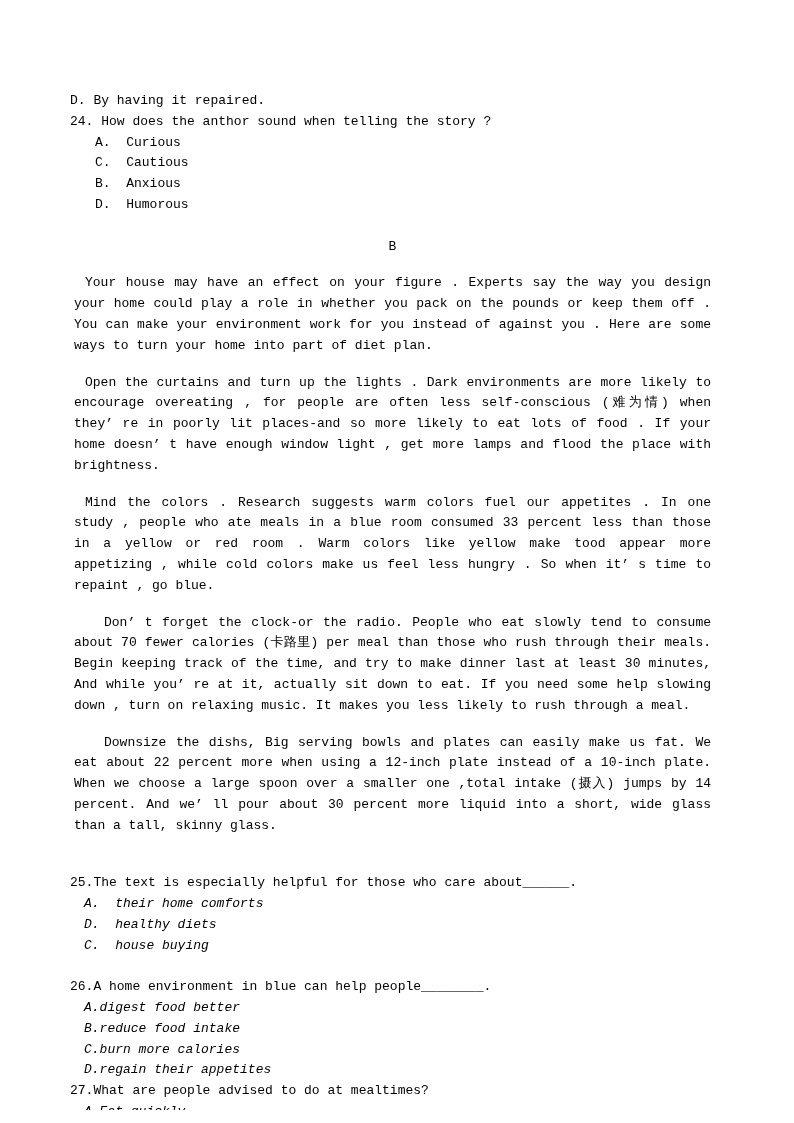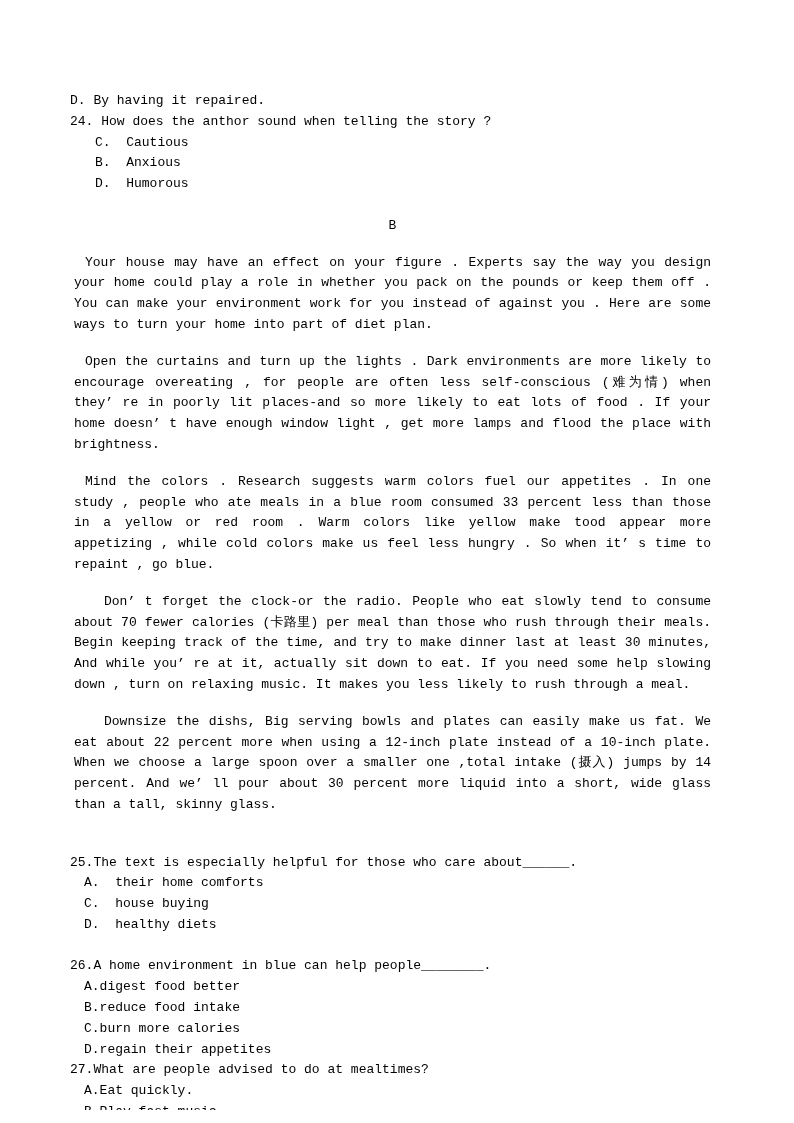--- a/index.html
+++ b/index.html
@@ -28,20 +28,21 @@
     min-height: 20.8px;
   }
   .ind {
     padding-left: 12px;
   }
   .opt24 {
     padding-left: 37px;
   }
   .opt {
     padding-left: 26px;
+    font-style: italic;
   }
   .section-title {
     text-align: center;
     padding-left: 0;
   }
   .para {
     margin: 16px;
     text-align: justify;
   }
   .indent1 { text-indent: 11px; }
@@ -51,20 +52,21 @@
 </head>
 <body>
 
 <div class="page">
   <div class="content">
 
     <div class="line ind">D. By having it repaired.</div>
 
     <div class="line ind">24. How does the anthor sound when telling the story ?</div>
     <div>
+      <div class="line opt24">A.  Curious</div>
       <div class="line opt24">C.  Cautious</div>
       <div class="line opt24">B.  Anxious</div>
       <div class="line opt24">D.  Humorous</div>
     </div>
 
     <div class="blank"></div>
 
     <div class="line section-title">B</div>
 
     <div>
@@ -73,22 +75,22 @@
       <p class="para indent1">Mind the colors . Research suggests warm colors fuel our appetites . In one study , people who ate meals in a blue room consumed 33 percent less than those in a yellow or red room . Warm colors like yellow make tood appear more appetizing , while cold colors make us feel less hungry . So when it’ s time to repaint , go blue.</p>
       <p class="para indent2">Don’ t forget the clock-or the radio. People who eat slowly tend to consume about 70 fewer calories (卡路里) per meal than those who rush through their meals. Begin keeping track of the time, and try to make dinner last at least 30 minutes, And while you’ re at it, actually sit down to eat. If you need some help slowing down , turn on relaxing music. It makes you less likely to rush through a meal.</p>
       <p class="para indent2">Downsize the dishs, Big serving bowls and plates can easily make us fat. We eat about 22 percent more when using a 12-inch plate instead of a 10-inch plate. When we choose a large spoon over a smaller one ,total intake (摄入) jumps by 14 percent. And we’ ll pour about 30 percent more liquid into a short, wide glass than a tall, skinny glass.</p>
     </div>
 
     <div class="blank"></div>
 
     <div>
       <div class="line ind">25.The text is especially helpful for those who care about______.</div>
       <div class="line opt">A.  their home comforts</div>
+      <div class="line opt">D.  healthy diets</div>
       <div class="line opt">C.  house buying</div>
-      <div class="line opt">D.  healthy diets</div>
     </div>
 
     <div class="blank"></div>
 
     <div>
       <div class="line ind">26.A home environment in blue can help people________.</div>
       <div class="line opt">A.digest food better</div>
       <div class="line opt">B.reduce food intake</div>
       <div class="line opt">C.burn more calories</div>
       <div class="line opt">D.regain their appetites</div>

